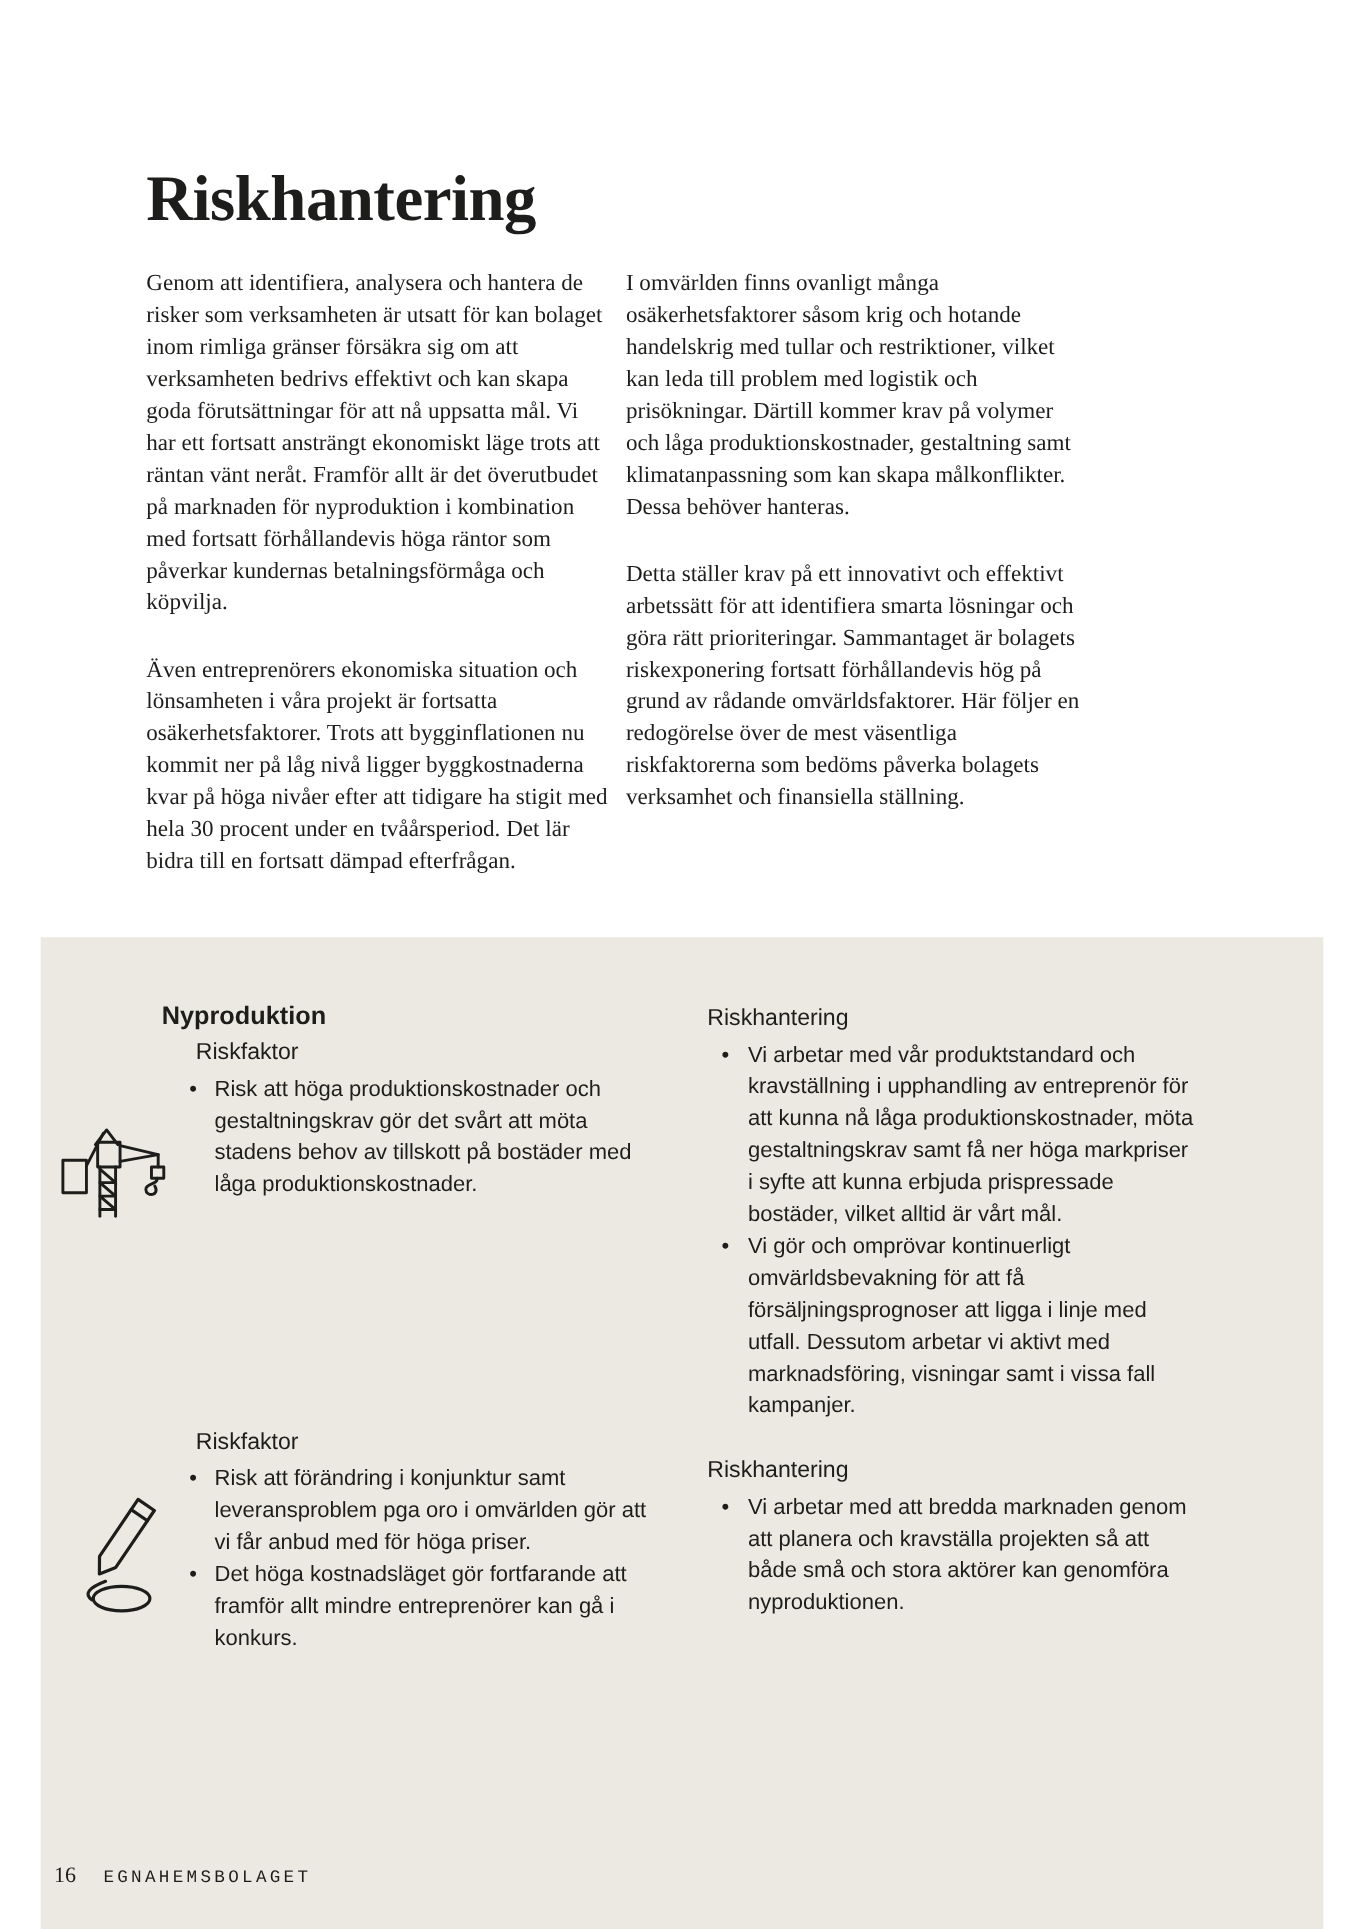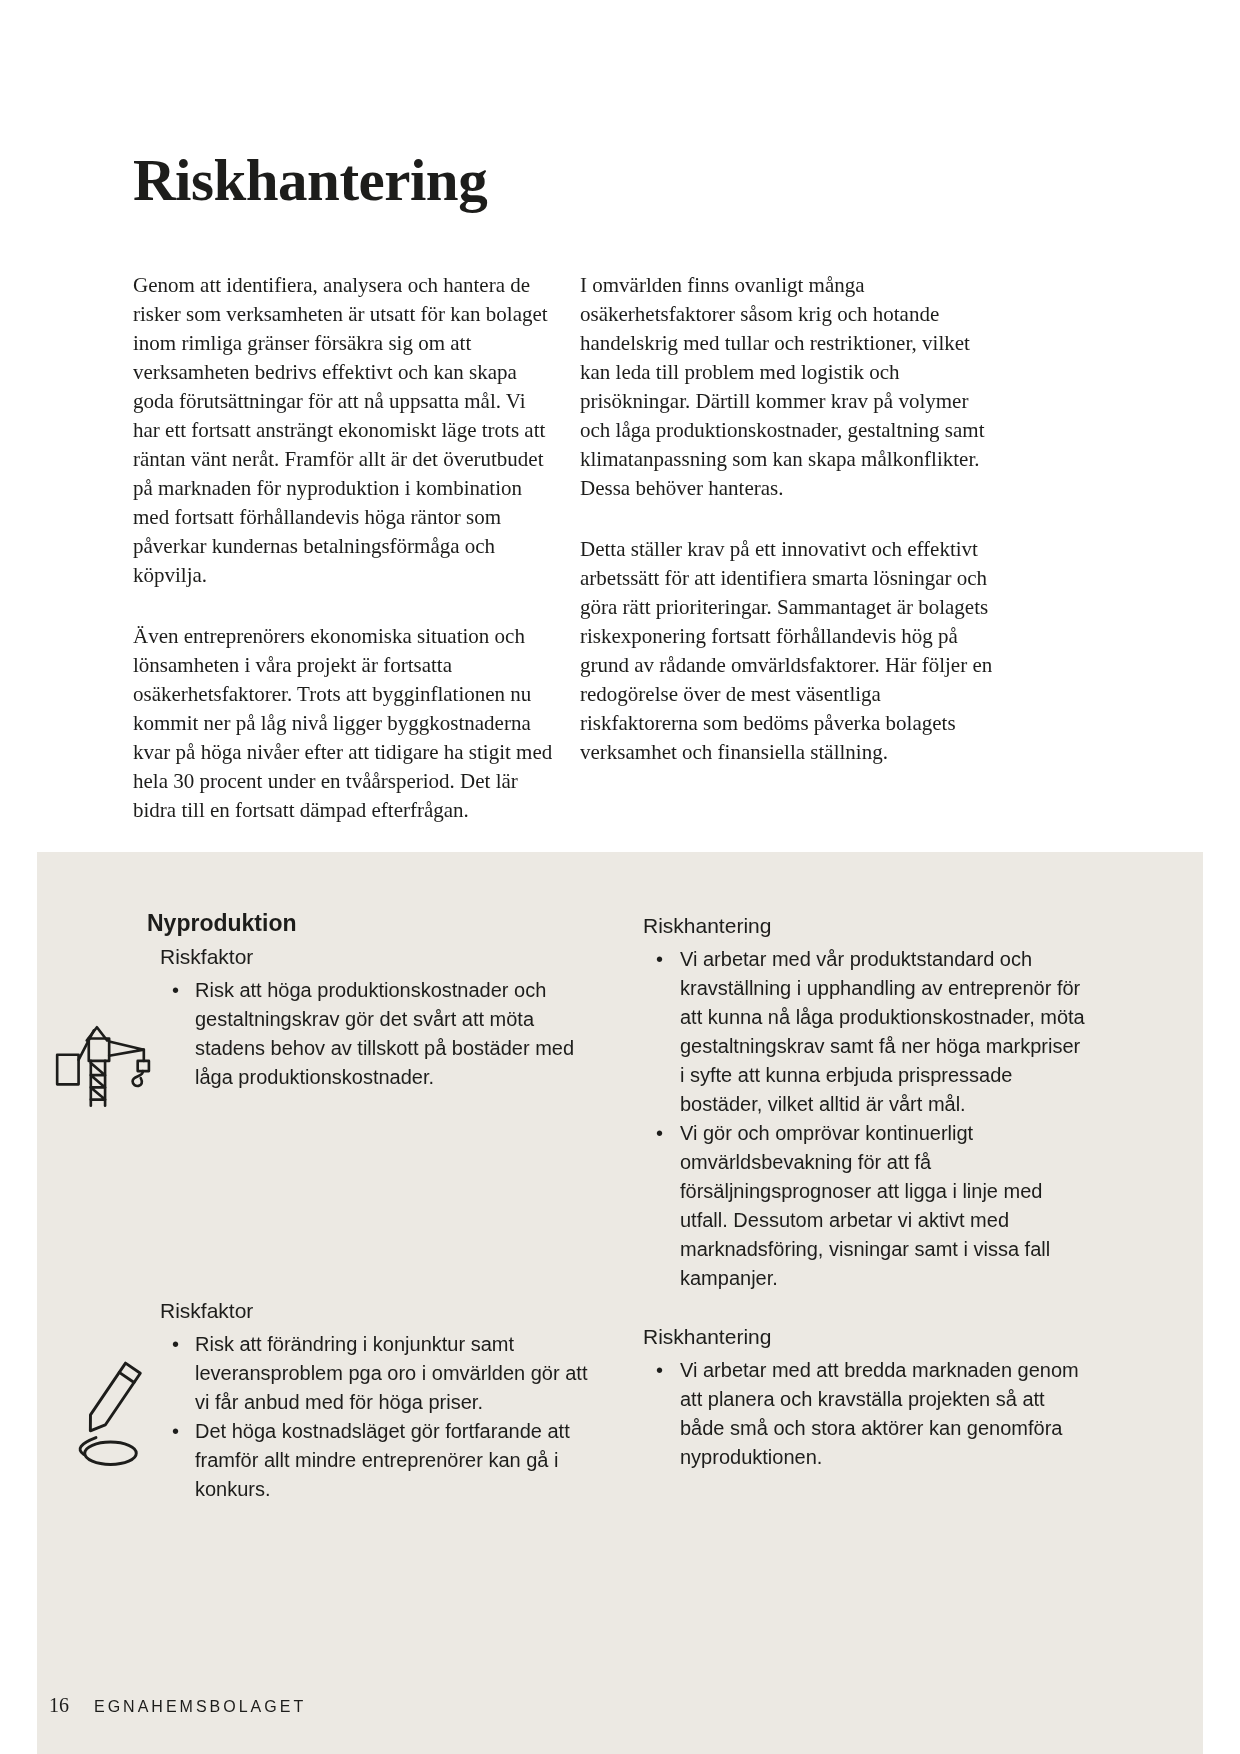--- a/index.html
+++ b/index.html
@@ -12,21 +12,21 @@
   
   .page-title {
     position:absolute; left:133px; top:146px;
     font-family:"Liberation Serif", serif;
     font-size:59px; font-weight:700; letter-spacing:-0.5px;
     color:#1d1d1b;
   }
   
   .intro {
     position:absolute; left:133px; top:243px;
-    display:flex; gap:27px;margin-top:28px;
+    display:flex; gap:16px;
   }
   .intro .col { width:420px; }
   .intro p {
     font-family:"Liberation Serif", serif;
     font-size:21px; line-height:29px; color:#1d1d1b;
     margin:0 0 32px 0;
   }
   
   .risk-box {
     position:absolute; left:37px; top:852px;
@@ -47,21 +47,21 @@
   .sec-2 .right { padding-top:26px; }
   .sec-title {
     font-family:"Liberation Sans", sans-serif;
     font-size:23px; font-weight:700; line-height:30px;
     margin-bottom:4px; color:#1d1d1b;
   }
   .sub-label {
     font-family:"Liberation Sans", sans-serif;
     font-size:21px; line-height:30px; margin-bottom:4px; color:#1d1d1b;
   }
-  .left .sub-label { margin-left:13px; }
+  .left .sub-label { margin-left:31px; }
   ul.bullets { list-style:none; }
   ul.bullets li {
     position:relative;
     font-family:"Liberation Sans", sans-serif;
     font-size:20px; line-height:29px; color:#1d1d1b;
   }
   .left ul.bullets li { padding-left:48px; }
   .left ul.bullets li::before {
     content:"\2022"; position:absolute; left:25px; top:0;
   }
@@ -71,21 +71,21 @@
   }
   
   .footer {
     position:absolute; left:49px; top:1694px;
     display:flex; align-items:baseline;
   }
   .footer .page-num {
     font-family:"Liberation Serif", serif; font-size:20px; color:#1d1d1b;
   }
   .footer .company {
-    font-family:Liberation Sans, sans-serif; font-size:16px;
+    font-family:Liberation Mono, monospace; font-size:16px;
     letter-spacing:3px; margin-left:25px; color:#1d1d1b;
   }
 </style>
 </head>
 <body>
 
 <h1 class="page-title">Riskhantering</h1>
 
 <div class="intro">
   <div class="col">

